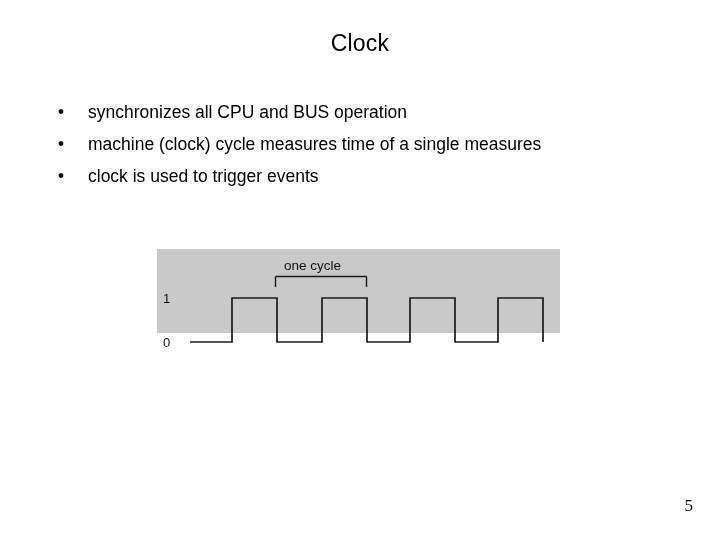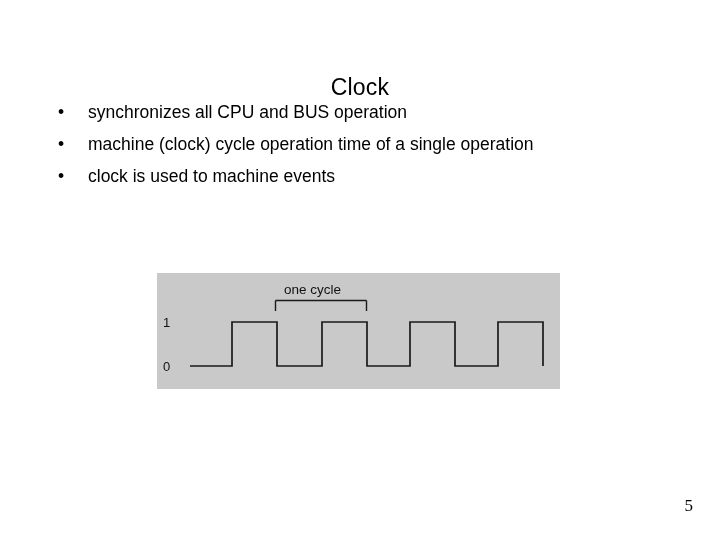--- a/index.html
+++ b/index.html
@@ -22,21 +22,20 @@
     position: absolute;
     left: 0;
     top: 28px;
     width: 720px;
     text-align: center;
     font-size: 23px;
     line-height: 30px;
     font-weight: normal;
     color: #000000;
     letter-spacing: 0.2px;
-    margin-top: 44px;
   }
 
   
   #bullet-list {
     position: absolute;
     left: 50px;
     top: 96px;
     width: 600px;
   }
   .bullet-item {
@@ -54,23 +53,23 @@
     line-height: 32px;
   }
   .bullet-text {
     display: block;
   }
 
   
   #waveform-figure {
     position: absolute;
     left: 157px;
-    top: 273px;
+    top: 249px;
     width: 403px;
-    height: 116px;
+    height: 84px;
     background: #c9c9c9;
   }
   #waveform-svg {
     display: block;
     width: 403px;
     height: 112px;
   }
   .wf-label {
     font-family: "Liberation Sans", sans-serif;
     font-size: 13px;
@@ -113,26 +112,26 @@
 
   <div id="bullet-list">
 
     <div class="bullet-item">
       <span class="bullet-marker">•</span>
       <span class="bullet-text">synchronizes all CPU and BUS operation</span>
     </div>
 
     <div class="bullet-item">
       <span class="bullet-marker">•</span>
-      <span class="bullet-text">machine (clock) cycle operation time of a single operation</span>
+      <span class="bullet-text">machine (clock) cycle measures time of a single measures</span>
     </div>
 
     <div class="bullet-item">
       <span class="bullet-marker">•</span>
-      <span class="bullet-text">clock is used to machine events</span>
+      <span class="bullet-text">clock is used to trigger events</span>
     </div>
 
   </div>
 
   <div id="waveform-figure">
     <svg id="waveform-svg" viewBox="0 0 403 112" xmlns="http://www.w3.org/2000/svg">
 
       <text class="wf-cycle-label" x="127" y="21">one cycle</text>
 
       <path class="wf-bracket" d="M 118.5 27.5 L 118.5 38 M 118.5 27.5 L 209.5 27.5 M 209.5 27.5 L 209.5 38"></path>

